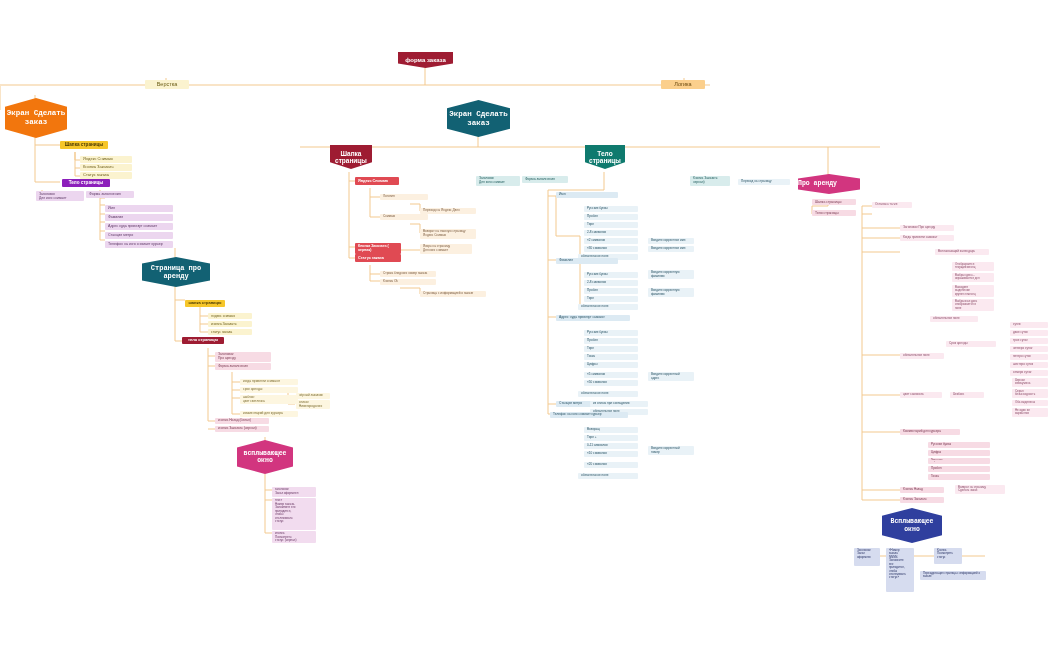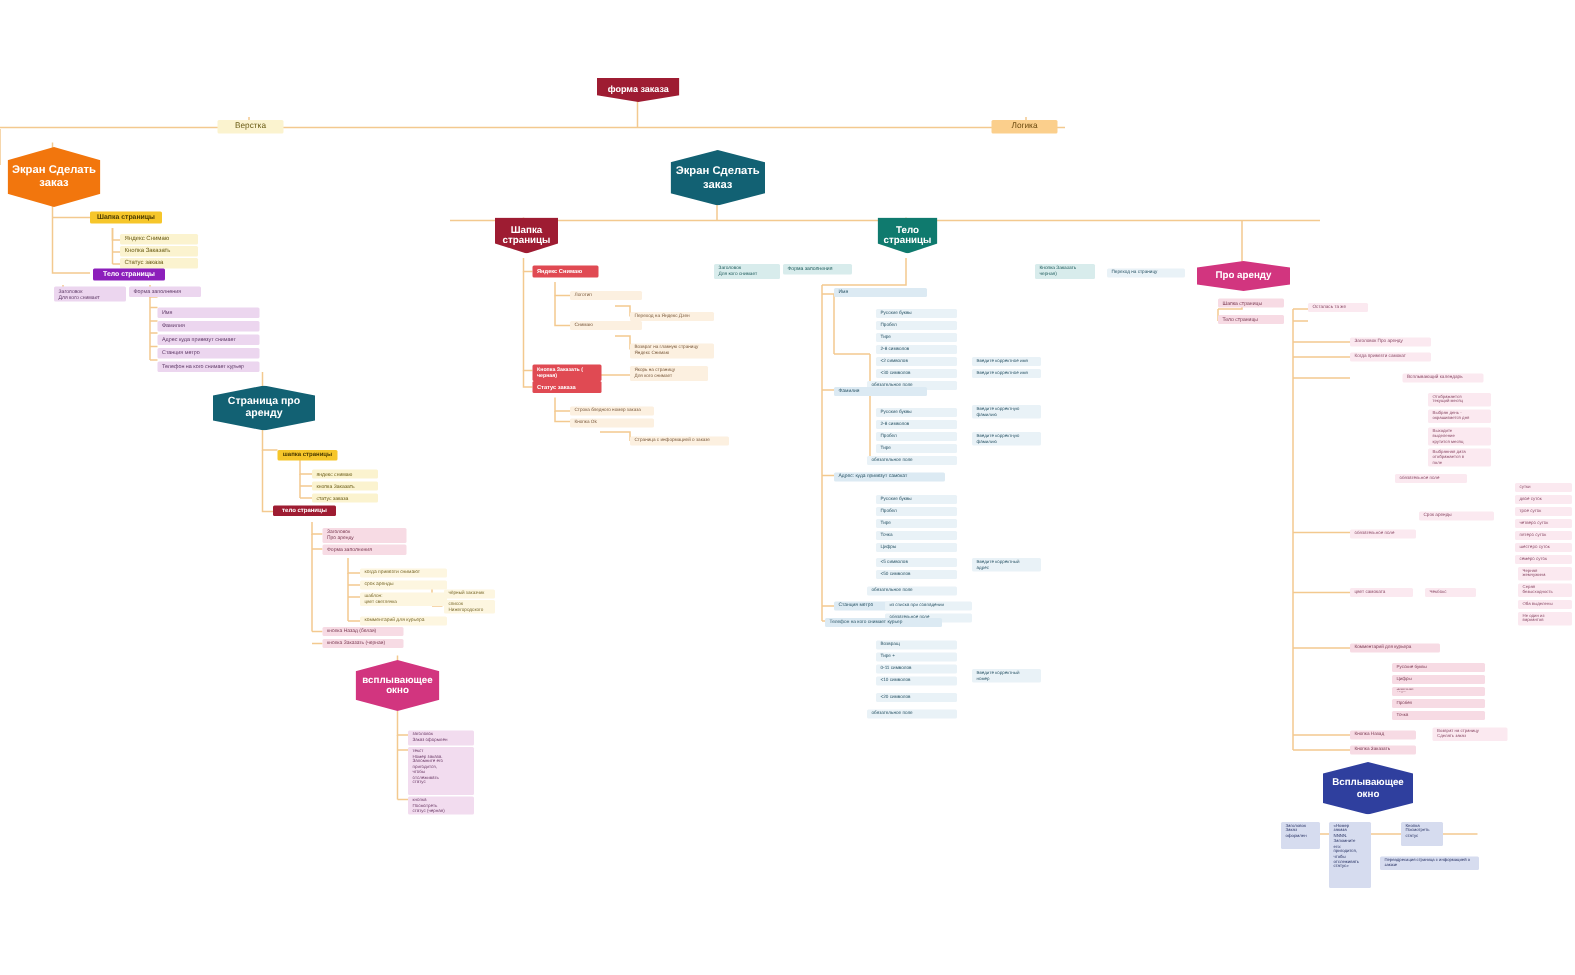--- a/index.html
+++ b/index.html
@@ -4,23 +4,23 @@
 <style>
   html,body{margin:0;padding:0;background:#ffffff;}
   body{width:1050px;height:650px;position:relative;overflow:hidden;
        font-family:"Liberation Sans","DejaVu Sans",sans-serif;}
   #canvas{position:absolute;left:0;top:0;width:1050px;height:650px;}
   svg#links{position:absolute;left:0;top:0;width:1050px;height:650px;pointer-events:none;}
 
   .node{position:absolute;box-sizing:border-box;}
 
   
-  .hex{display:flex;align-items:center;justify-content:center;text-align:center;
+  .hex{display:flex;align-items:center;justify-content:flex-start;text-align:center;
        color:#ffffff;font-weight:bold;line-height:1.15;
-       clip-path:polygon(0% 22%,50% 0%,100% 22%,100% 78%,50% 100%,0% 78%);}
+       clip-path:polygon(0% 22%,50% 0%,100% 22%,100% 78%,50% 100%,0% 78%);font-family:Liberation Mono, monospace;}
   .hex.teal{background:#126173;}
   .hex.orange{background:#f2760d;}
   .hex.pink{background:#d2357f;}
   .hex.blue{background:#2f3f9e;}
 
   
   .ribbon{display:flex;align-items:center;justify-content:center;text-align:center;
           color:#ffffff;font-weight:bold;line-height:1.15;
           clip-path:polygon(0% 0%,100% 0%,100% 72%,50% 100%,0% 72%);}
   .ribbon.dark{background:#9e1c32;}

